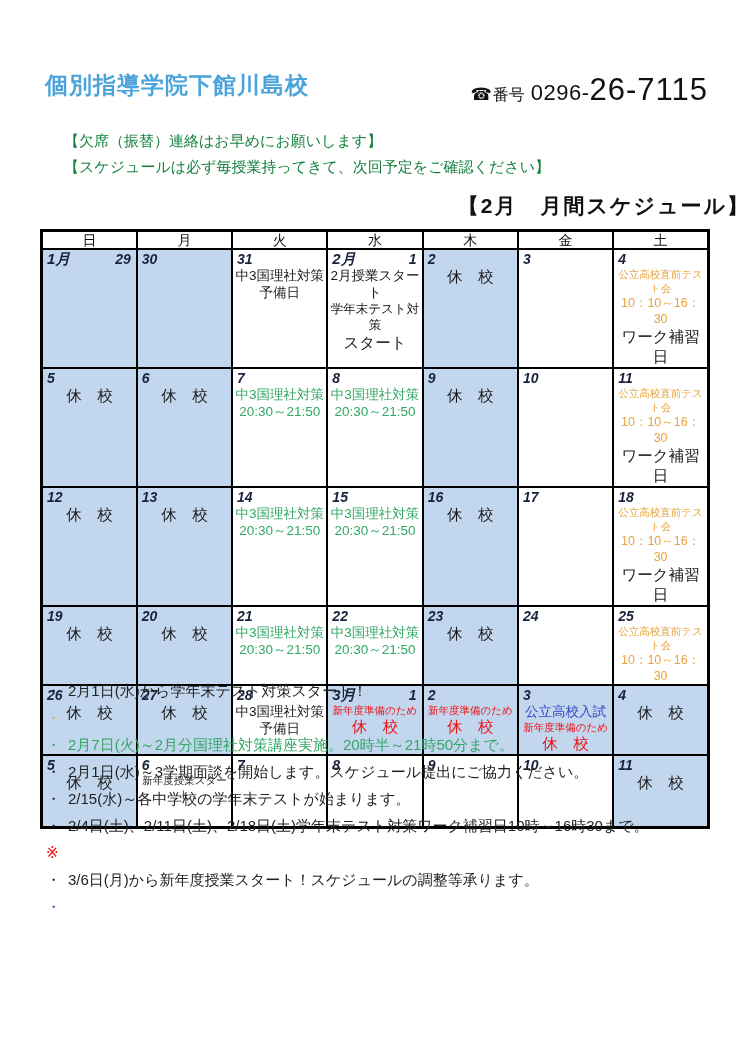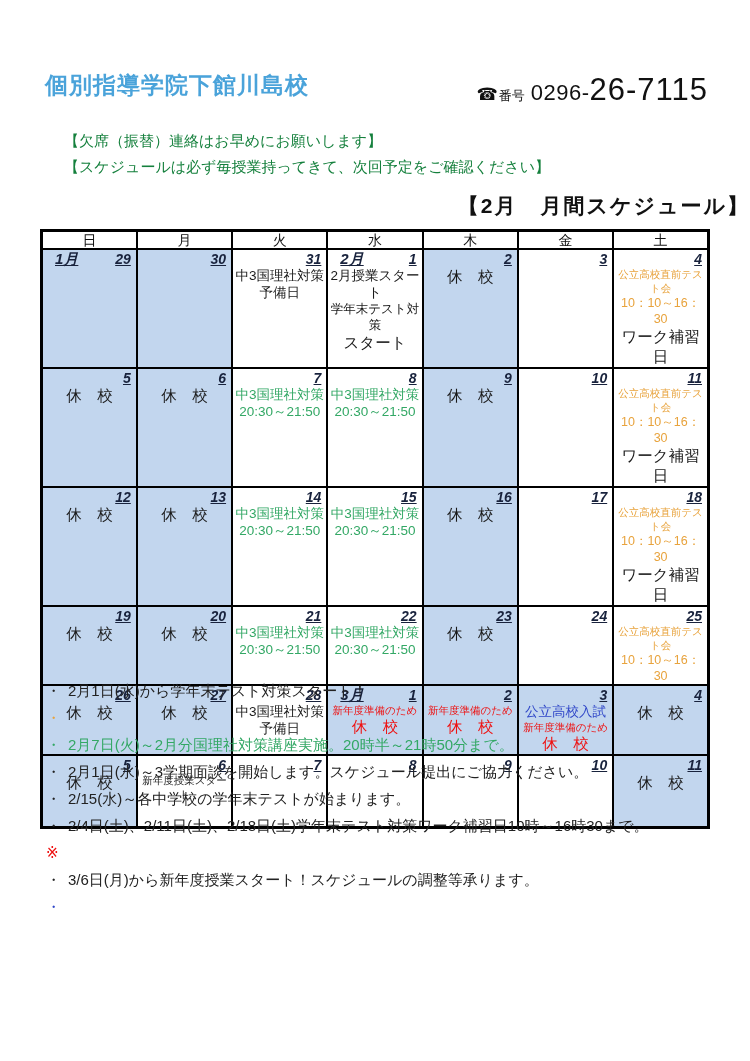--- a/index.html
+++ b/index.html
@@ -11,21 +11,21 @@
   
   .school-name{
     position:absolute;left:45px;top:70px;
     font-size:23px;font-weight:bold;letter-spacing:1px;color:#4aa3da;
   }
   .phone{
     position:absolute;right:42px;top:72px;display:flex;align-items:baseline;white-space:nowrap;
     color:#111;
   }
   .phone .ph-icon{font-size:17px;margin-right:1px;}
-  .phone .ph-label{font-size:13px;margin-right:6px;}
+  .phone .ph-label{font-size:16px;margin-right:6px;}
   .phone .ph-area{font-size:22px;letter-spacing:0.5px;}
   .phone .ph-num{font-size:31px;letter-spacing:1px;}
   .notices{position:absolute;left:64px;top:128px;font-size:15px;line-height:26px;color:#15803d;}
   .page-title{
     position:absolute;left:0;top:192px;width:100%;text-align:right;
     font-size:21px;font-weight:bold;letter-spacing:2px;color:#111;
   }
   
   table.cal{
     position:absolute;left:40px;top:229px;width:670px;
@@ -35,23 +35,23 @@
   table.cal th, table.cal td{border:2px solid #000;padding:0;}
   table.cal th{
     height:16px;font-size:14px;font-weight:normal;text-align:center;
     background:#fff;color:#111;line-height:16px;
   }
   table.cal td{vertical-align:top;background:#fff;}
   table.cal td.bg-blue{background:#c2d6ee;}
   tr.r0 td{height:69px;} tr.r1 td{height:62px;} tr.r2 td{height:62px;}
   tr.r3 td{height:62px;} tr.r4 td{height:67px;} tr.r5 td{height:70px;}
   .daynum-row{
-    display:flex;justify-content:flex-end;align-items:baseline;
-    padding:1px 5px 0 12px;font-style:italic;font-weight:bold;
-    font-size:14px;line-height:16px;color:#18223c;text-decoration:underline;
+    display:flex;justify-content:flex-start;align-items:baseline;
+    padding:1px 5px 0 4px;font-style:italic;font-weight:bold;
+    font-size:14px;line-height:16px;color:#18223c;
   }
   .daynum-row .month{margin-right:auto;font-size:15px;}
   .lines{text-align:center;}
   .line{display:block;}
   .sz-xs{font-size:10.5px;line-height:14px;}
   .sz-s{font-size:12.5px;line-height:16px;}
   .sz-m{font-size:13.5px;line-height:17px;}
   .sz-l{font-size:15.5px;line-height:20px;}
   .c-black{color:#1a1a1a;}
   .c-green{color:#33a865;}

